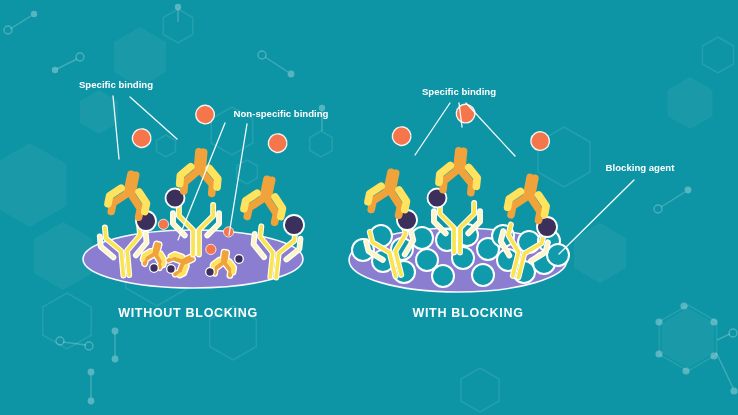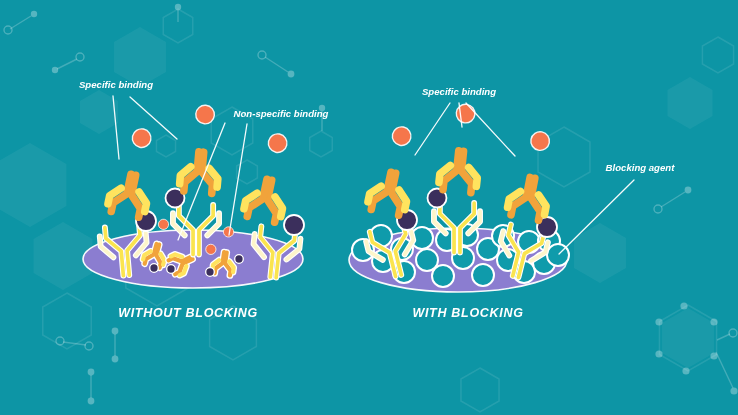--- a/index.html
+++ b/index.html
@@ -1,16 +1,16 @@
 <!DOCTYPE html>
 <html style="--background: #0D95A5; --plate: #8B7DD0; --gold: #FAE44F; --cream: #FDF5CA; --amber: #F1A33B; --yellow: #FFE35E; --antigen: #F5764B; --navy: #3B2F5C; --blocking: #0F9BAB; --text: #FFFFFF;"><head>
 <meta charset="utf-8">
 <style>
   html,body{margin:0;padding:0;background:#333;}
-  .stage{width:738px;height:415px;position:relative;overflow:hidden;font-style:italic;}
+  .stage{width:738px;height:415px;position:relative;overflow:hidden;}
   svg{display:block;}
   .bg{fill:var(--background);}
   .hex-o{fill:none;stroke:rgba(255,255,255,0.10);stroke-width:1.5;}
   .hex-f{fill:rgba(255,255,255,0.055);stroke:none;}
   .mol-l{stroke:rgba(255,255,255,0.22);stroke-width:1.4;fill:none;}
   .mol-d{fill:rgba(255,255,255,0.30);stroke:none;}
   .mol-h{fill:none;stroke:rgba(255,255,255,0.26);stroke-width:1.4;}
   .plate{fill:var(--plate);stroke:rgba(255,255,255,0.95);stroke-width:1.6;}
   .antigen{fill:var(--antigen);stroke:rgba(255,255,255,0.9);stroke-width:1.4;}
   .navy{fill:var(--navy);stroke:#ffffff;stroke-width:1.8;}

